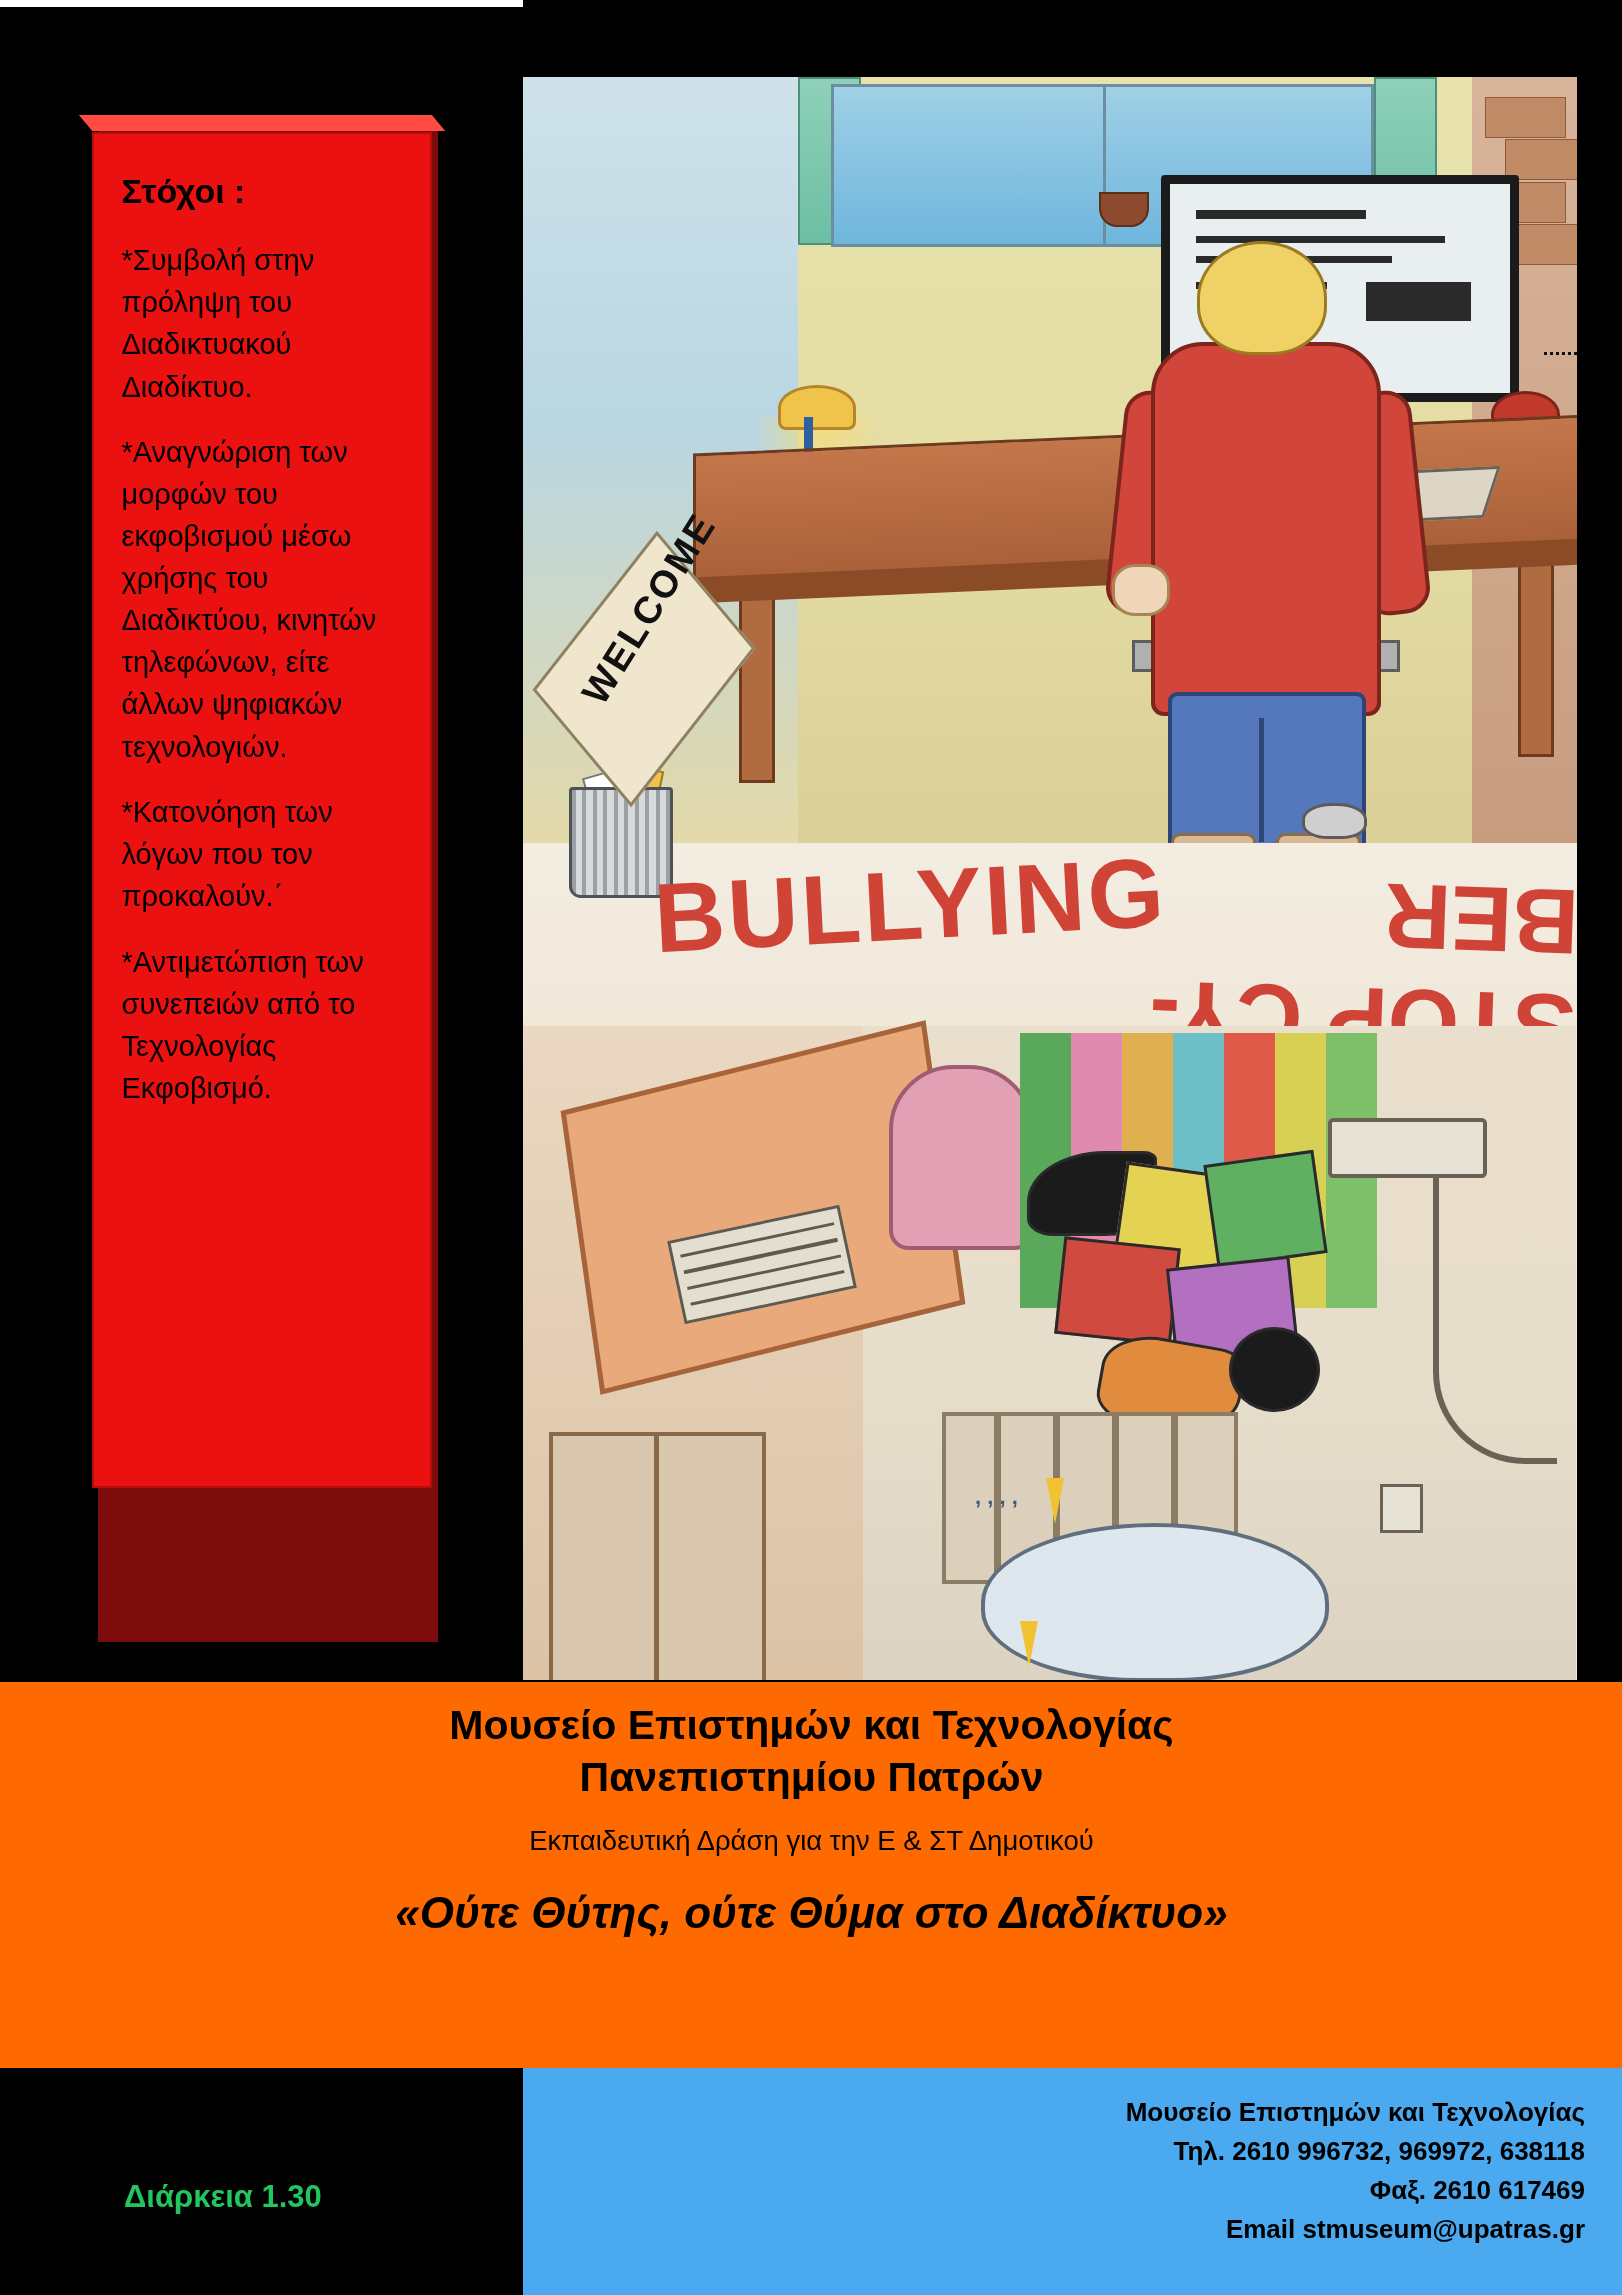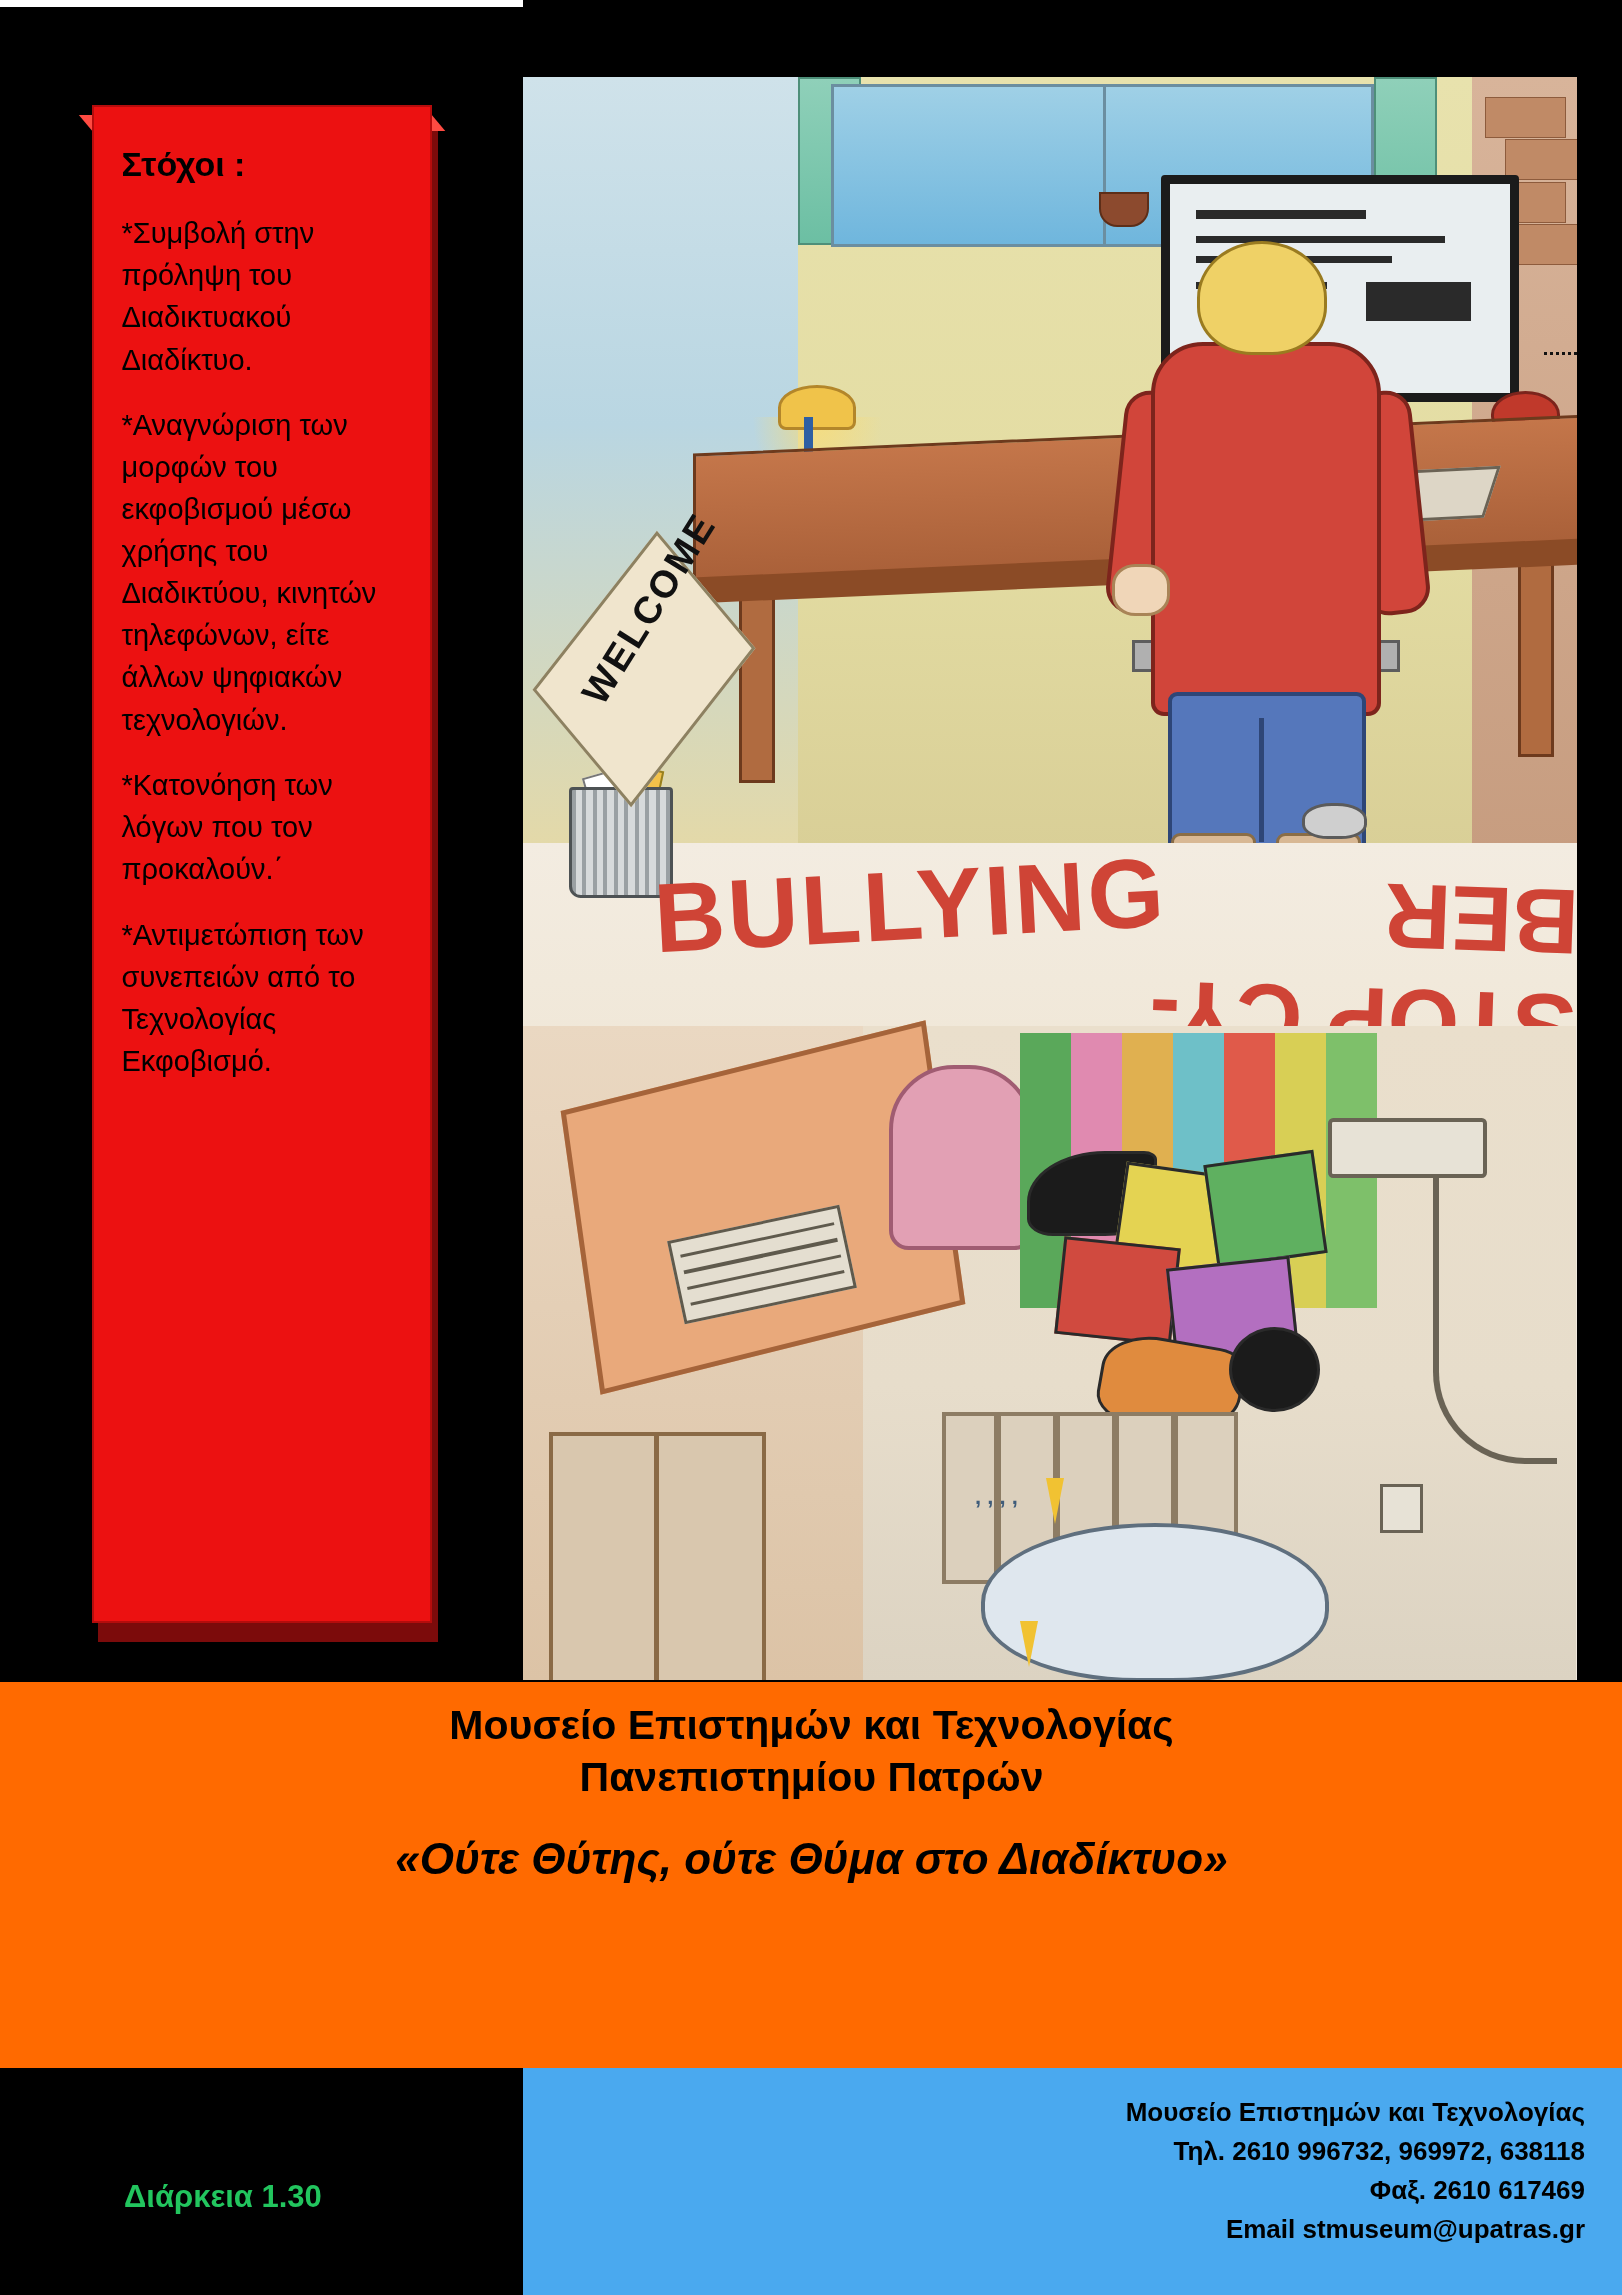--- a/index.html
+++ b/index.html
@@ -408,22 +408,22 @@
 
   
   .red-box-shadow {
     position: absolute;
     left: 98px; top: 124px;
     width: 340px; height: 1518px;
     background: #7c0b0b;
   }
   .red-box {
     position: absolute;
-    left: 92px; top: 105px;
-    width: 340px; height: 1518px;
+    left: 92px; top: 132px;
+    width: 340px; height: 1356px;
     background: #ec1111;
     border: 2px solid #b50c0c;
     box-sizing: border-box;
     padding: 39px 27.5px 26px 27.5px;
   }
   .red-box-top {
     position: absolute;
     left: 92px; top: 115px;
     width: 353px; height: 15.7px;
     background: #ff4b42;
@@ -630,20 +630,21 @@
     <p class="goal-title">Στόχοι :</p>
     <p class="goal-item">*Συμβολή στην πρόληψη του Διαδικτυακού Διαδίκτυο.</p>
     <p class="goal-item">*Αναγνώριση των μορφών του εκφοβισμού μέσω  χρήσης του  Διαδικτύου, κινητών τηλεφώνων, είτε άλλων ψηφιακών τεχνολογιών.</p>
     <p class="goal-item">*Κατονόηση των λόγων που τον προκαλούν.΄</p>
     <p class="goal-item">*Αντιμετώπιση των συνεπειών από το Τεχνολογίας Εκφοβισμό.</p>
   </div>
 
   <div class="orange-band">
     <div class="ob-line1">Μουσείο Επιστημών και Τεχνολογίας</div>
     <div class="ob-line2">Πανεπιστημίου Πατρών</div>
+    <div class="ob-sub">Εκπαιδευτική Δράση για την Ε &amp; ΣΤ Δημοτικού</div>
     <div class="ob-title">«Ούτε Θύτης, ούτε Θύμα στο Διαδίκτυο»</div>
   </div>
 
   <div class="bottom-black"></div>
   <div class="duration">Διάρκεια  1.30</div>
   <div class="blue-box">
     <div>Μουσείο Επιστημών και Τεχνολογίας</div>
     <div>Τηλ. 2610 996732, 969972, 638118</div>
     <div>Φαξ. 2610 617469</div>
     <div>Email stmuseum@upatras.gr</div>

